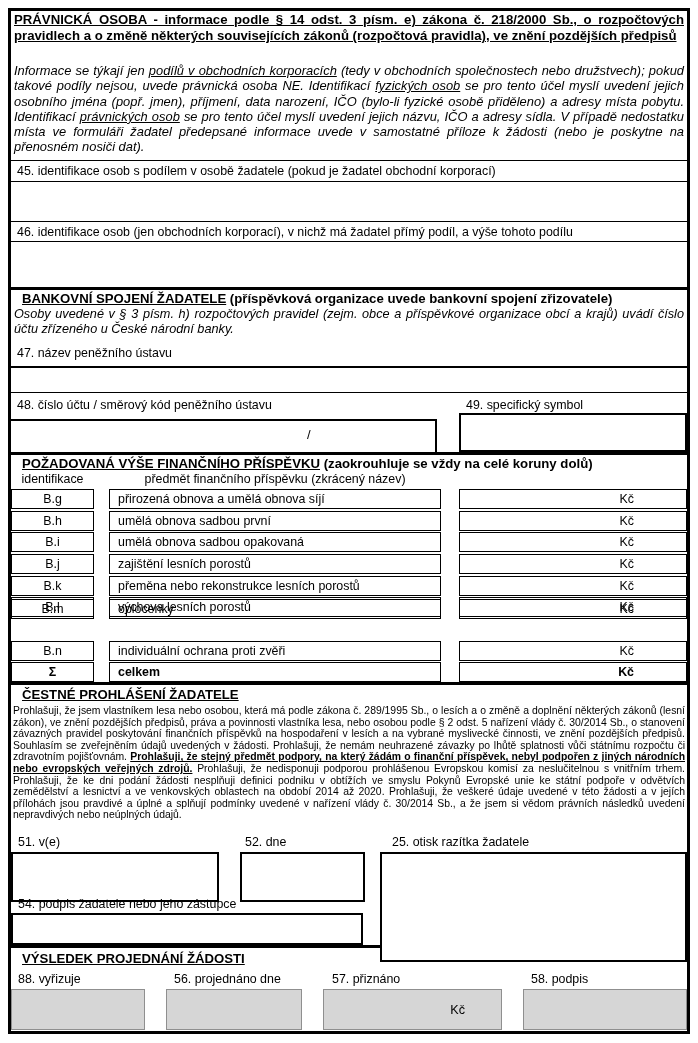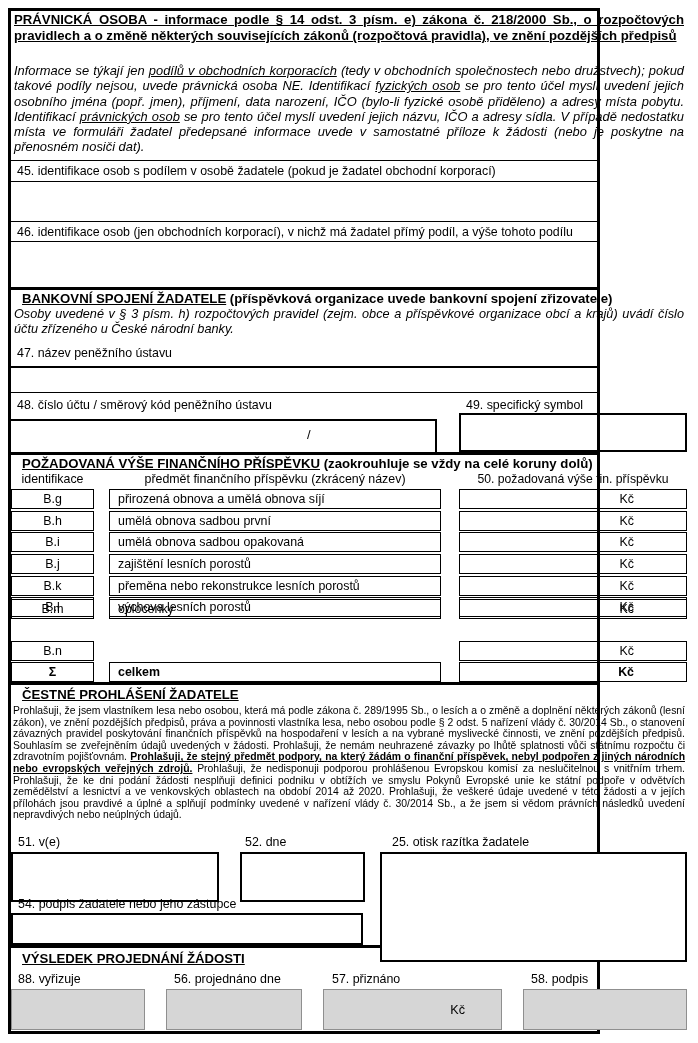--- a/index.html
+++ b/index.html
@@ -1,18 +1,18 @@
 <!DOCTYPE html>
 <html lang="cs"><head>
 <meta charset="utf-8">
 <style>
   html,body{margin:0;padding:0;background:#ffffff;}
   #page{position:relative;width:698px;height:1043px;background:#ffffff;
         font-family:"Liberation Sans","DejaVu Sans",sans-serif;color:#000;overflow:hidden;}
-  .frame{position:absolute;left:8px;top:8px;width:592px;height:1026px;
+  .frame{position:absolute;left:8px;top:8px;width:682px;height:1026px;
          border:3px solid #000;box-sizing:border-box;}
   .abs{position:absolute;box-sizing:border-box;}
   
   .title{left:3px;top:1px;width:670px;font-size:13.2px;line-height:16px;font-weight:bold;
          text-align:justify;text-decoration:underline;}
   .intro{left:3px;top:52px;width:670px;font-size:12.9px;line-height:15.3px;
          font-style:italic;text-align:justify;}
   .u{text-decoration:underline;}
   .labelrow{left:0;right:0;border-top:1.5px solid #000;border-bottom:1.5px solid #000;
             display:flex;align-items:center;padding-left:6px;font-size:12.4px;}
@@ -79,21 +79,20 @@
         <span class="sep48">/</span>
       </div>
     <div class="abs box49"></div>
 
     <div class="abs divider" style="top:441px;"></div>
 
     <div class="abs sechead" style="left:3px;top:445px;"><span class="u">POŽADOVANÁ VÝŠE FINANČNÍHO PŘÍSPĚVKU</span><span> (zaokrouhluje se vždy na celé koruny dolů)</span></div>
 
     <div class="abs thead" style="left:0;top:459px;width:83px;height:18px;">identifikace</div>
     <div class="abs thead" style="left:98px;top:459px;width:332px;height:18px;">předmět finančního příspěvku (zkrácený název)</div>
-    <div class="abs thead" style="left:448px;top:459px;width:228px;height:18px;font-size:12.2px;">50. požadovaná výše fin. příspěvku</div>
 
     <div class="abs trow" style="top:478px;">
       <div class="tc tc1">B.g</div>
       <div class="tc tc2">přirozená obnova a umělá obnova síjí</div>
       <div class="tc tc3">
           <span>Kč</span>
         </div>
     </div>
     <div class="abs trow" style="top:500px;">
       <div class="tc tc1">B.h</div>
@@ -132,20 +131,21 @@
     </div>
     <div class="abs trow" style="top:588px;text-decoration:underline;">
       <div class="tc tc1">B.m</div>
       <div class="tc tc2">oplocenky</div>
       <div class="tc tc3">
           <span>Kč</span>
         </div>
     </div>
     <div class="abs trow" style="top:630px;">
       <div class="tc tc1">B.n</div>
+      <div class="tc tc2">individuální ochrana proti zvěři</div>
       <div class="tc tc3">
           <span>Kč</span>
         </div>
     </div>
     <div class="abs trow sumrow" style="top:651px;">
       <div class="tc tc1">Σ</div>
       <div class="tc tc2">celkem</div>
       <div class="tc tc3">
           <span>Kč</span>
         </div>

